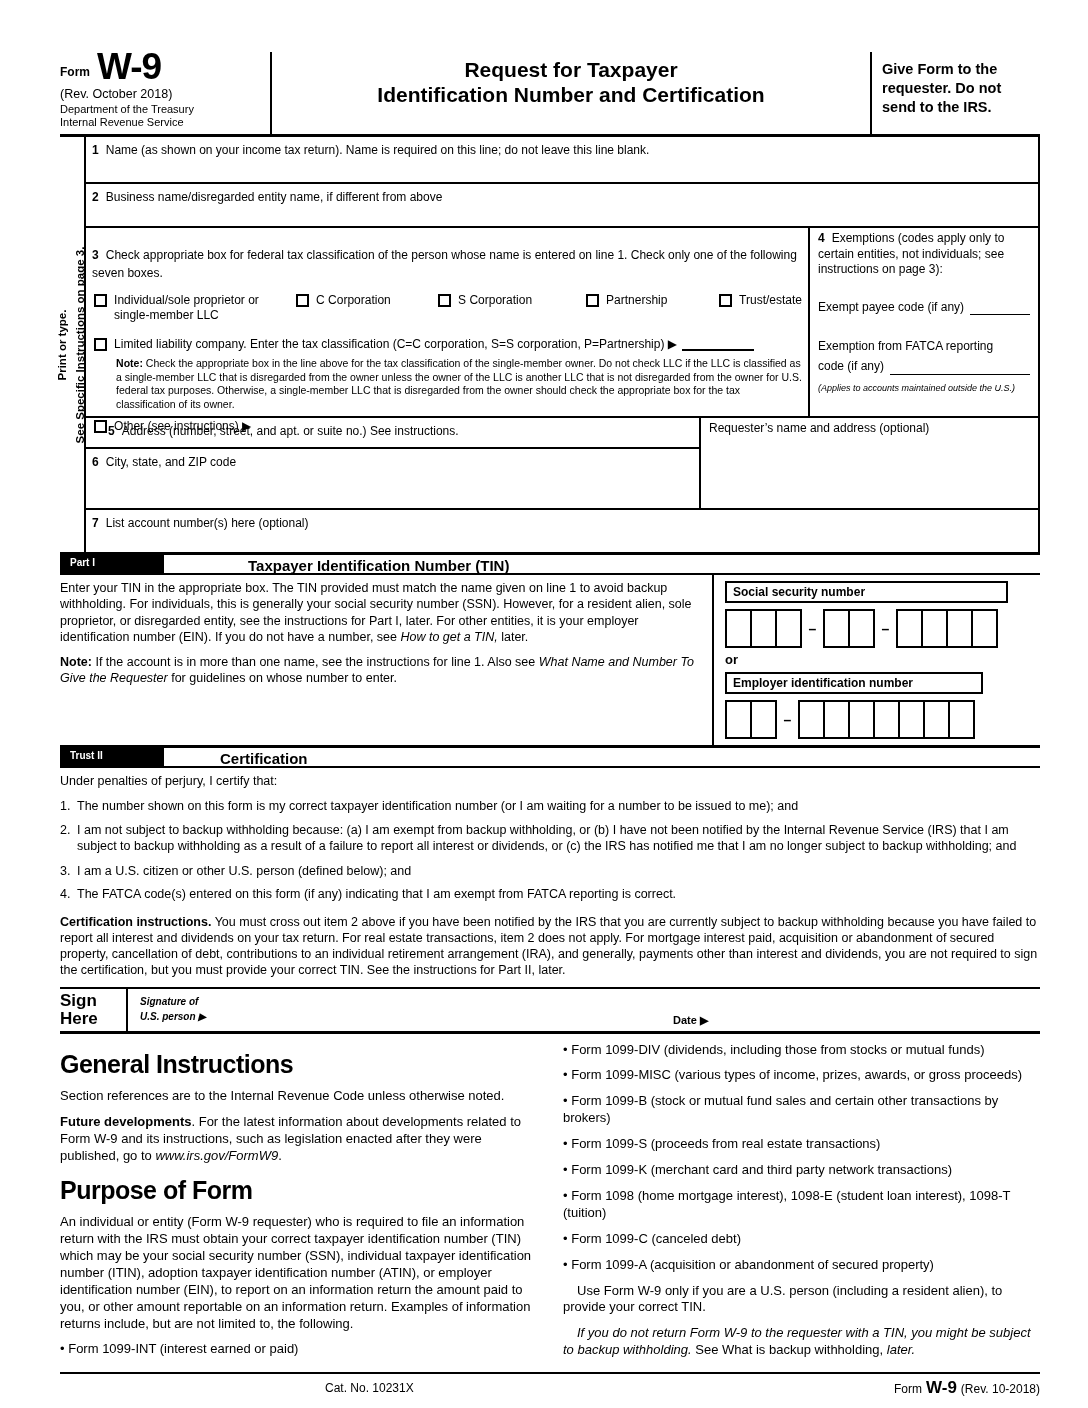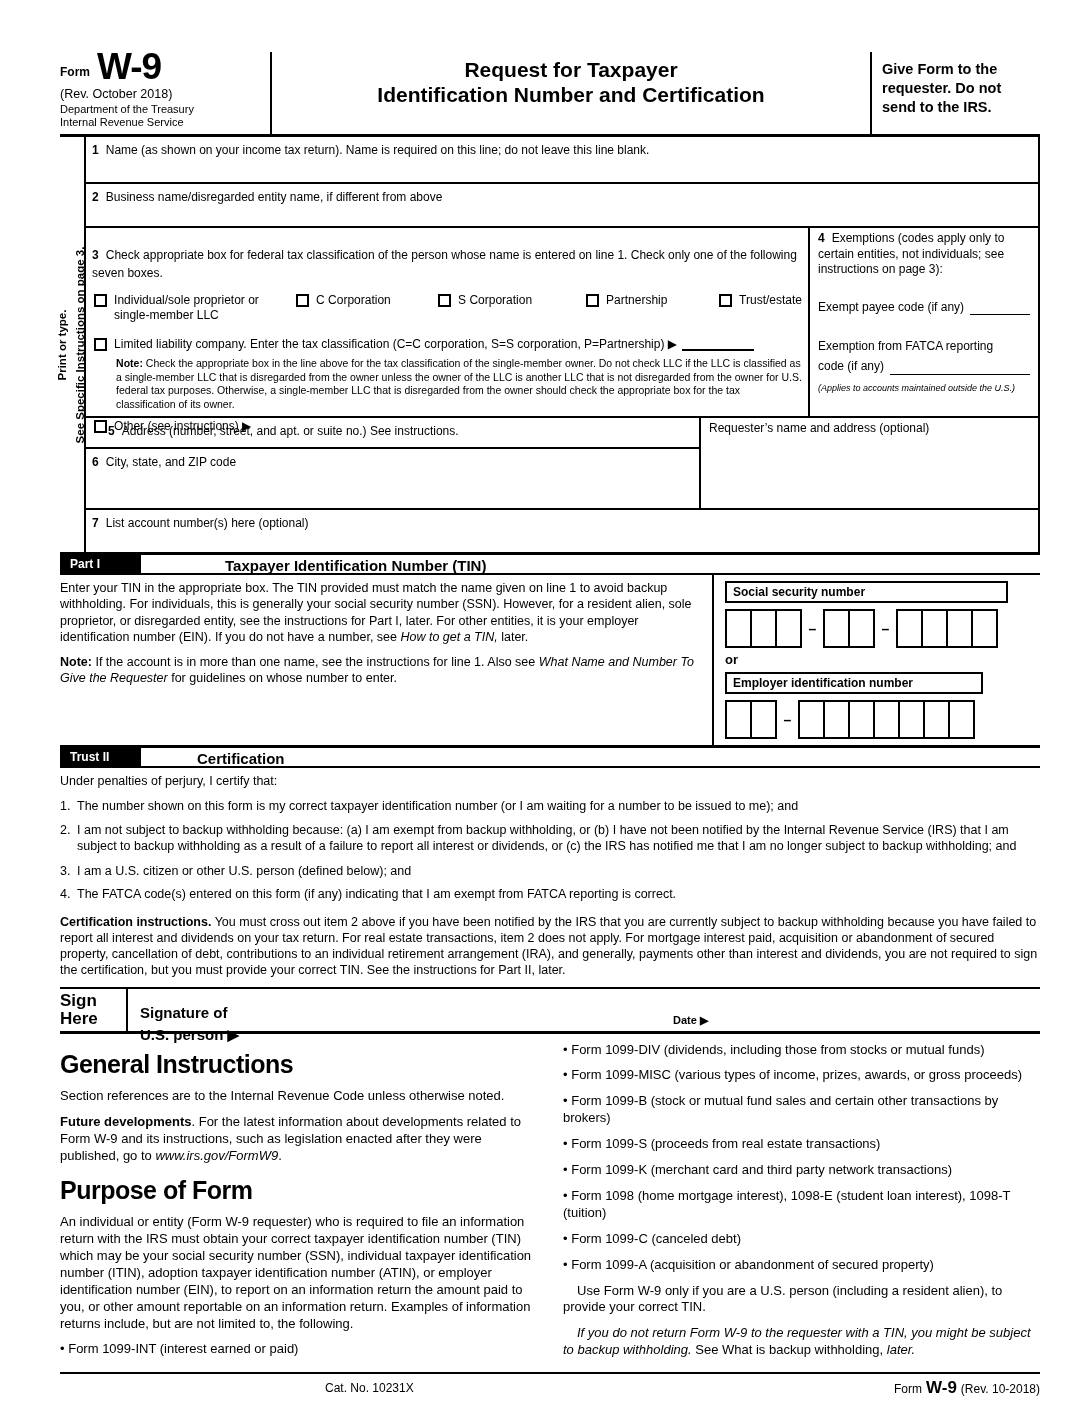--- a/index.html
+++ b/index.html
@@ -54,21 +54,21 @@
   .fatca-l2 { display:flex; align-items:flex-end; margin-top:4px; }
   .applies { font-size:9px; font-style:italic; margin-top:8px; }
   .row56 { display:flex; padding:0; height:92px; }
   .col56 { flex:1; border-right:2px solid #000; display:flex; flex-direction:column; }
   .line5 { height:31px; border-bottom:2px solid #000; padding:3px 22px; }
   .line6 { flex:1; padding:3px 6px; }
   .reqcell { width:337px; padding:3px 8px; font-size:12px; }
   .row7 { height:42px; border-bottom:0; }
   
   .part-bar { border-top:3px solid #000; border-bottom:2.5px solid #000; display:flex; align-items:stretch; height:23px; }
-  .part-label { background:#000; color:#fff; font-weight:bold; font-size:12px; width:81px; padding:2px 0 0 10px; }
+  .part-label { background:#000; color:#fff; font-weight:bold; font-size:10px; width:104px; padding:2px 0 0 10px; }
   .part-title { font-weight:bold; font-size:15px; padding-top:2px; }
   .pt1 { padding-left:84px; }
   .pt2 { padding-left:56px; }
   
   .p1-content { display:flex; }
   .p1-left { width:652px; font-size:12.5px; line-height:1.3; padding:5px 12px 4px 0; }
   .p1-left p { margin:0 0 9px; }
   .p1-right { flex:1; border-left:2px solid #000; padding:6px 0 6px 11px; }
   .boxlabel { border:2px solid #000; font-weight:bold; font-size:12px; padding:2px 6px; margin-bottom:6px; }
   .ssn-lab { width:283px; }
@@ -82,21 +82,21 @@
   .p2-body { font-size:12.5px; line-height:1.3; padding-top:5px; }
   .p2-intro { margin:0 0 9px; }
   .cert-item { position:relative; padding-left:17px; margin-bottom:7px; }
   .cert-num { position:absolute; left:0; }
   .cert-gap { margin-bottom:9px; }
   .cert-instr { margin:11px 0 8px; }
   .sign-row { border-top:2px solid #000; border-bottom:3px solid #000; display:flex; height:47px; }
   .sign-here { width:66px; font-size:17px; font-weight:bold; line-height:1.1; padding-top:3px; }
   .sign-div { width:2px; background:#000; }
   .sig-area { flex:1; display:flex; }
-  .sig-label { font-size:15px; font-weight:bold; padding:13px 0 0 12px; line-height:1.5; width:300px; }
+  .sig-label { font-size:10px; font-weight:bold; padding:5px 0 0 12px; line-height:1.5; width:300px;font-style:italic; }
   .date-label { font-size:11px; font-weight:bold; padding-top:24px; margin-left:245px; }
   
   .instr { display:flex; gap:26px; padding-top:8px; }
   .icol { width:477px; font-size:13px; line-height:1.3; }
   .bigh { font-size:25px; font-weight:bold; letter-spacing:-0.5px; margin:6px 0 8px; }
   .icol p { margin:0 0 9px; }
   .indent1 { text-indent:14px; }
   .ital { font-style:italic; }
   .bld { font-weight:bold; }
   .bullet-p { margin:0 0 9px; }

